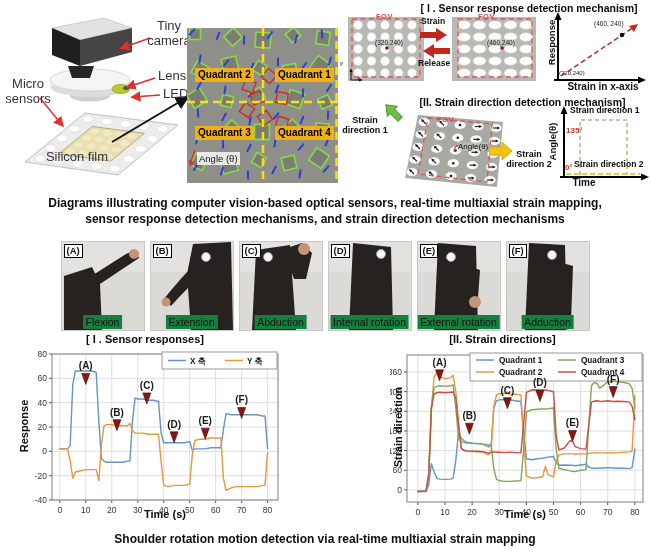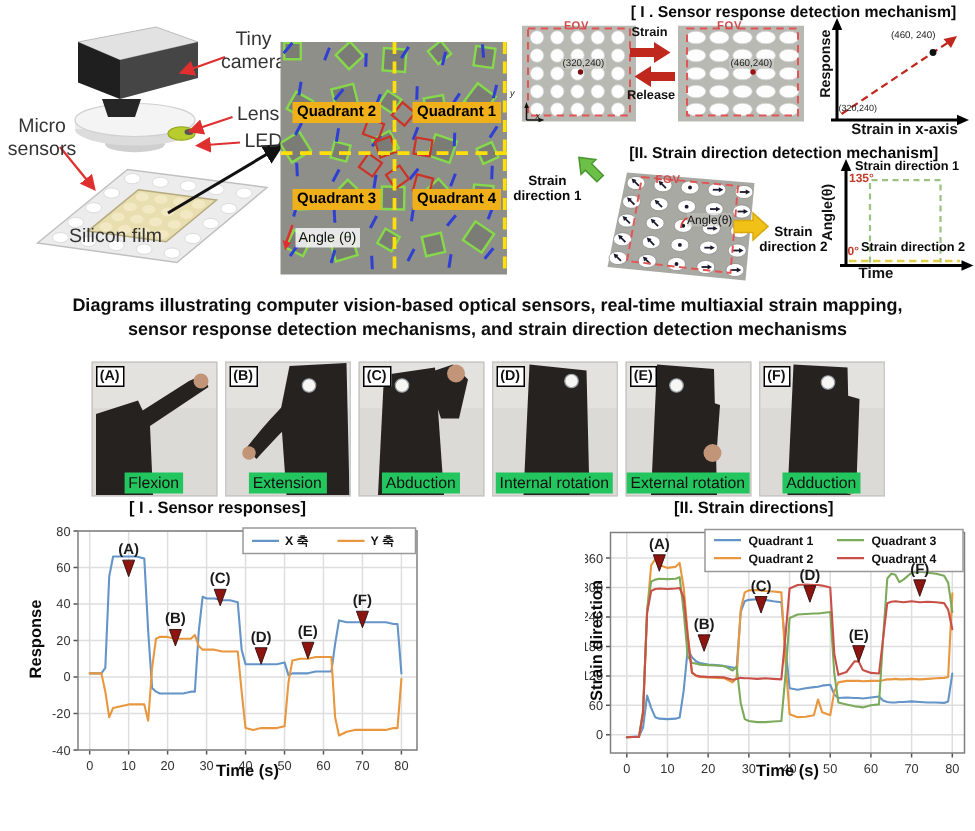--- a/index.html
+++ b/index.html
@@ -13,21 +13,21 @@
   .tiny{font-size:6.5px;color:#222;}
   .fov{color:#d14b4b;font-weight:bold;font-size:7.5px;letter-spacing:0.5px;}
   .red8{color:#c23a28;font-weight:bold;font-size:8px;}
   .g2lbl{font-weight:bold;font-size:8.5px;color:#0a0a0a;white-space:nowrap;}
   .cap{font-weight:bold;font-size:12px;color:#0d0d0d;text-align:center;line-height:1.3;}
   .ctitle{font-weight:bold;font-size:11px;color:#0a0a0a;text-align:center;white-space:nowrap;}
   .axlbl{font-weight:bold;font-size:11px;color:#0a0a0a;text-align:center;white-space:nowrap;}
   .rot{transform:rotate(-90deg);}
   .photo{position:relative;width:84px;height:90px;background:#dbdad6;border:1px solid #c9c8c4;box-sizing:border-box;}
   .pid{position:absolute;top:2px;left:2px;background:#fff;border:1.5px solid #000;font-weight:bold;font-size:9.5px;padding:0 2px;line-height:12px;}
-  .motion{position:absolute;bottom:1px;left:50%;transform:translateX(-50%);background:#22c55e;font-size:10.5px;color:#111;padding:0 3px;line-height:14px;white-space:nowrap;}
+  .motion{position:absolute;bottom:1px;left:50%;transform:translateX(-50%);background:#15803d;font-size:10.5px;color:#111;padding:0 3px;line-height:14px;white-space:nowrap;}
   .dirlbl{font-weight:bold;font-size:9px;color:#0a0a0a;text-align:center;line-height:1.15;}
   svg{display:block;}
 </style>
 </head>
 <body>
 
 <div id="canvas">
 
   <svg class="abs" id="svg-illu" style="left:0;top:10px;" width="200" height="180" viewBox="0 0 200 180">
     <defs>
@@ -378,21 +378,21 @@
   <div class="abs dirlbl" style="left:502px;top:149px;width:54px;">Strain direction 2</div>
 
   <svg class="abs" style="left:556px;top:105px;" width="94" height="80" viewBox="0 0 94 80">
     <line x1="8" y1="7" x2="8" y2="73" stroke="#000" stroke-width="2"></line>
     <polygon points="8,1 4.5,9 11.5,9" fill="#000"></polygon>
     <line x1="4" y1="72" x2="88" y2="72" stroke="#000" stroke-width="2"></line>
     <polygon points="93,72 85,68.5 85,75.5" fill="#000"></polygon>
     <polyline points="24,70 24,15 71,15 71,70" fill="none" stroke="#9dc183" stroke-width="1.5" stroke-dasharray="4,3"></polyline>
     <line x1="10" y1="69" x2="84" y2="69" stroke="#e0ce49" stroke-width="1.8" stroke-dasharray="5,3"></line>
   </svg>
-  <div class="abs red8" style="left:566px;top:114px;">135°</div>
+  <div class="abs red8" style="left:566px;top:126px;">135°</div>
   <div class="abs red8" style="left:565px;top:163px;">0°</div>
   <div class="abs g2lbl" style="left:570px;top:105px;">Strain direction 1</div>
   <div class="abs g2lbl" style="left:574px;top:159px;">Strain direction 2</div>
   <div class="abs rot b" style="left:524px;top:136px;width:56px;font-size:9.5px;text-align:center;">Angle(θ)</div>
   <div class="abs b" style="left:564px;top:177px;width:40px;font-size:10px;text-align:center;">Time</div>
 
   <div class="abs cap" style="left:35px;top:196px;width:580px;">Diagrams illustrating computer vision-based optical sensors, real-time multiaxial strain mapping, sensor response detection mechanisms, and strain direction detection mechanisms</div>
 
   <div class="abs" id="photo-row" style="left:0;top:241px;width:650px;display:flex;justify-content:center;gap:5px;">
     <div class="photo">
@@ -617,14 +617,15 @@
       <polygon points="145.91954022988506,45.48997772828508 153.91954022988506,45.48997772828508 149.91954022988506,56.48997772828508" fill="#8e1410" stroke="#2b0f0d" stroke-width="0.6"></polygon>
       <text x="149.91954022988506" y="41.48997772828508" text-anchor="middle" font-size="10" font-family="Liberation Sans, sans-serif" font-weight="bold" fill="#1a1a1a">(D)</text>
       <polygon points="178.4712643678161,85.43207126948775 186.4712643678161,85.43207126948775 182.4712643678161,96.43207126948775" fill="#8e1410" stroke="#2b0f0d" stroke-width="0.6"></polygon>
       <text x="182.4712643678161" y="81.43207126948775" text-anchor="middle" font-size="10" font-family="Liberation Sans, sans-serif" font-weight="bold" fill="#1a1a1a">(E)</text>
       <polygon points="219.16091954022988,41.56124721603564 227.16091954022988,41.56124721603564 223.16091954022988,52.56124721603564" fill="#8e1410" stroke="#2b0f0d" stroke-width="0.6"></polygon>
       <text x="223.16091954022988" y="37.56124721603564" text-anchor="middle" font-size="10" font-family="Liberation Sans, sans-serif" font-weight="bold" fill="#1a1a1a">(F)</text>
     </svg>
   <div class="abs rot axlbl" style="left:353px;top:421px;width:90px;">Strain direction</div>
   <div class="abs axlbl" style="left:465px;top:508px;width:120px;">Time (s)</div>
 
+  <div class="abs cap" style="left:25px;top:532px;width:600px;">Shoulder rotation motion detection via real-time multiaxial strain mapping</div>
 
 </div>
 
 </body></html>

